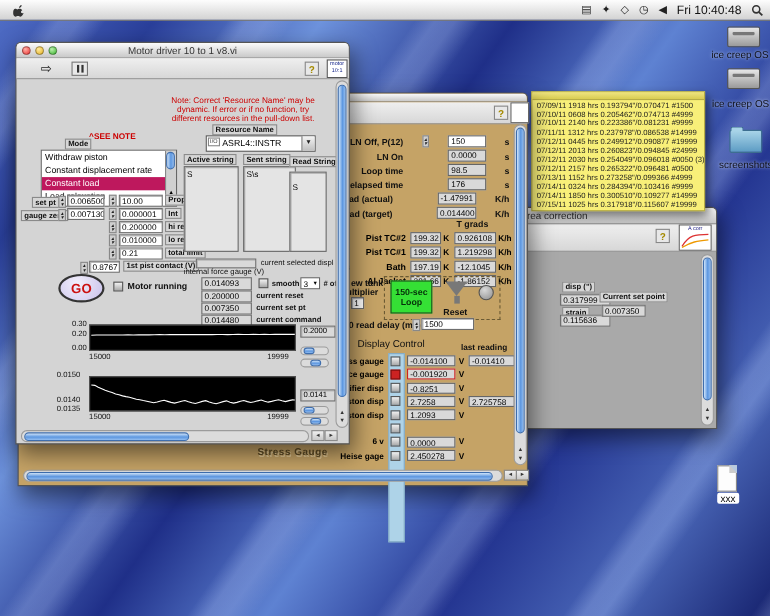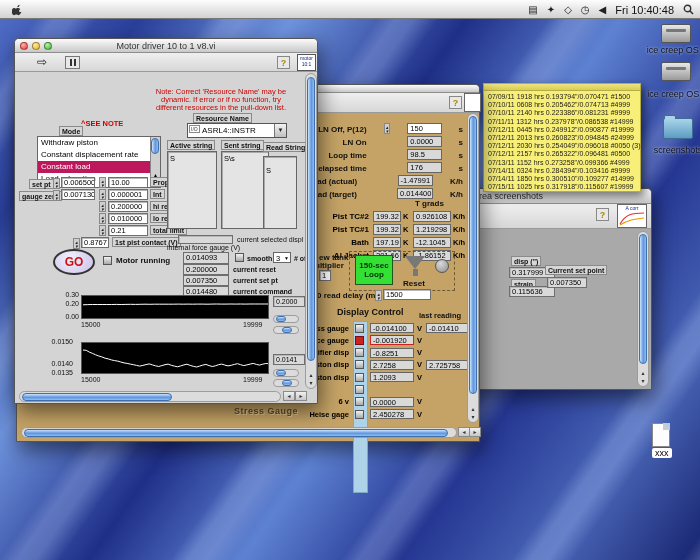--- a/index.html
+++ b/index.html
@@ -135,21 +135,21 @@
 <div class="folder" style="left:663px;top:118px">
     <i></i>
   </div>
 <div class="dicon-label" style="left:638px;top:145px">screenshots</div>
 <div class="doc" style="left:652px;top:423px">
     <i></i>
   </div>
 <div class="xxx-chip" style="left:652px;top:448px">xxx</div>
 
 <div class="win" id="win3" style="left:440px;top:188px;width:212px;height:202px;background:#a9a9a9;z-index:2">
-  <div class="tbar" style="text-align:left;padding-left:38px;height:15px;line-height:15px">rea screenshots</div>
+  <div class="tbar" style="text-align:left;padding-left:38px;height:15px;line-height:15px">rea correction</div>
   <div class="toolbar" style="top:15px;height:25px"></div>
   <div class="helpbox" style="left:155px;top:19px">?</div>
   <div class="abs" style="left:176px;top:15px;width:30px;height:24px;background:#fff;border:1px solid #666">
     <div style="font-size:5px;color:#228;text-align:center">A corr</div>
     <svg width="28" height="15">
       <path d="M2 13 C8 3 14 2 26 2" stroke="#d33" fill="none" stroke-width="1.2"></path>
       <path d="M2 14 C10 9 16 8 26 7" stroke="#e90" fill="none" stroke-width="1.2"></path>
     </svg>
   </div>
   <span class="chip" style="left:70px;top:67px">disp (")</span>
@@ -307,21 +307,21 @@
   <div class="lbl" style="left:386px;top:194px;font-weight:bold">Reset</div>
   <div class="graycirc" style="left:418px;top:174px"></div>
 
   <div class="lbl" style="left:300px;top:206px;width:56px;text-align:right;font-weight:bold">0 read delay (ms)</div>
   <span class="stepper" style="position:absolute;left:358px;top:205px">
       <i>▴</i>
       <i>▾</i>
     </span>
   <span class="numw" style="left:366px;top:204px;width:48px">1500</span>
 
-  <div class="lbl" style="left:320px;top:222px;font-weight:bold;font-size:9px">Display Control</div>
+  <div class="lbl" style="left:308px;top:222px;font-weight:normal;font-size:9px">Display Control</div>
   <div class="lbl" style="left:402px;top:226px;font-weight:bold;font-size:7.5px">last reading</div>
   <div class="abs" style="left:336px;top:236px;width:15px;height:172px;background:#aed3e8;border:1px solid #7fa8c4"></div>
 
   <div id="disp-rows" class="abs" style="left:266px;top:238px;width:196px">
 
       <div class="drow">
         <span class="dlab">tress gauge</span>
         <span class="cb"></span>
         <span class="dval">-0.014100</span>
         <span class="dunit">V</span>

